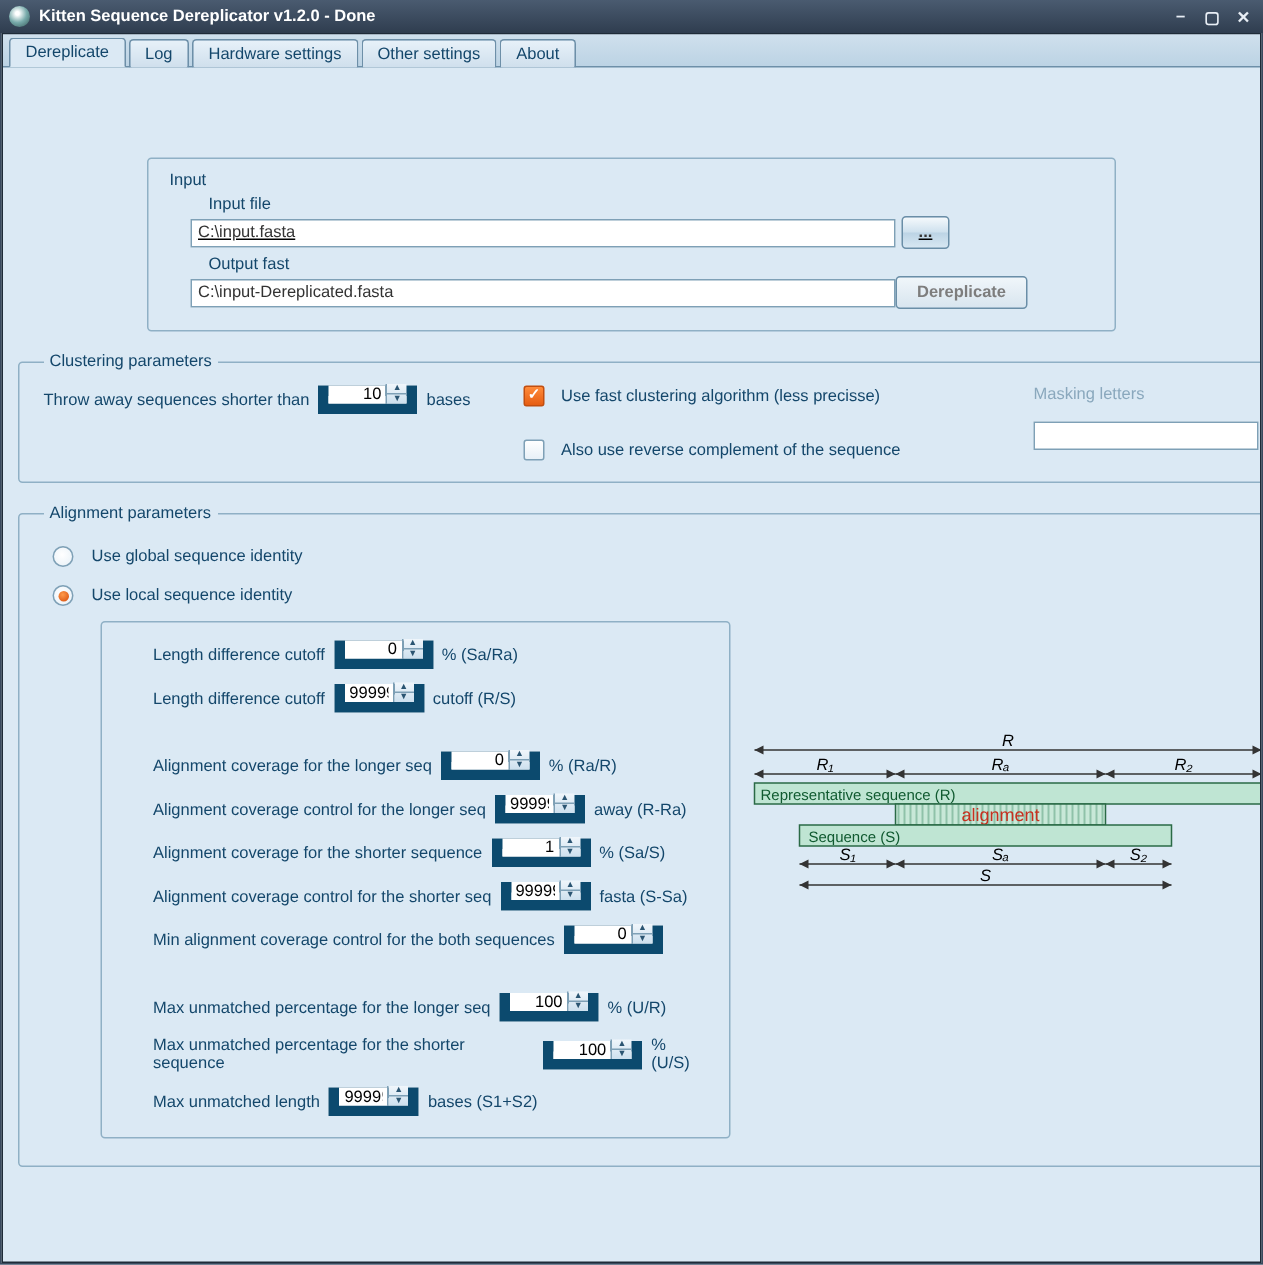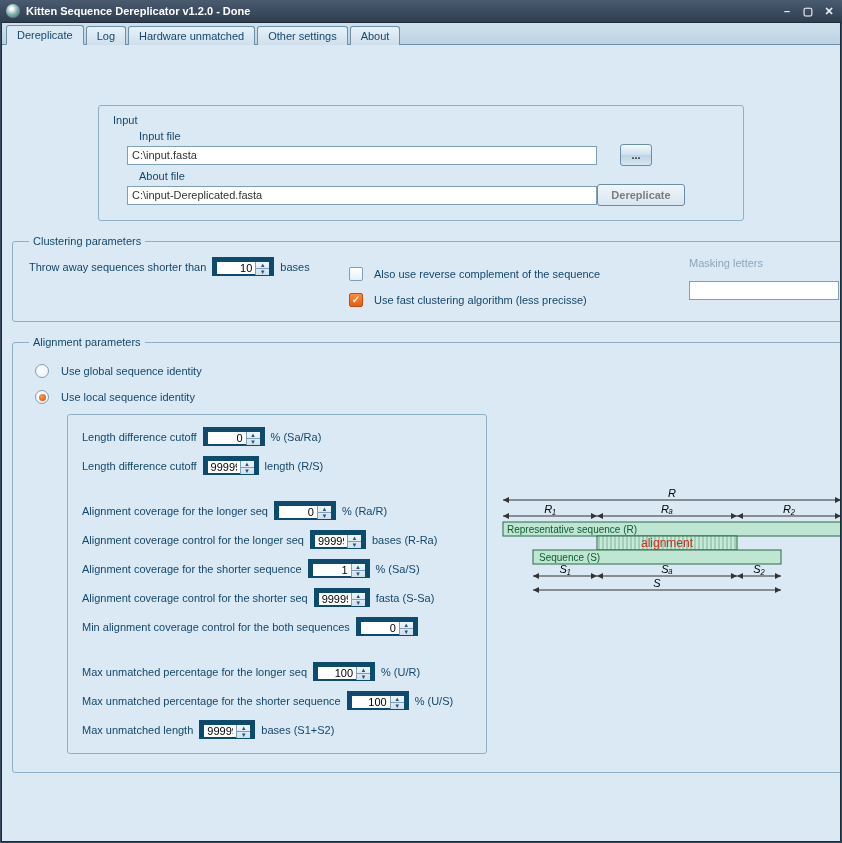--- a/index.html
+++ b/index.html
@@ -132,23 +132,23 @@
     padding: 0 10px;
     cursor: pointer;
     font-family: inherit;
     font-size: 11px;
   }
   .btn.browse { width: 32px; font-weight: bold; color:#333; }
   .btn.dereplicate { width: 88px; color: #7d7d7d; background: linear-gradient(to bottom,#f0f6fa,#d8e5ef); }
   .spinner {
     display: inline-flex;
     height: 19px;
-    border: 5px solid #0c4a6e;
+    border: 7px solid #0c4a6e;
     background: #fff;
-    align-items: flex-start;
+    align-items: flex-end;
   }
   .spinner input {
     border: none;
     width: 38px;
     text-align: right;
     padding: 0 3px;
     font-family: inherit;
     font-size: 11px;
     outline: none;
   }
@@ -209,21 +209,21 @@
     border:1px solid #8fb0c5;
     border-radius:3px;
     padding: 12px 14px 14px 14px;
     margin: 10px 0 0 38px;
     width: 420px;
     display:flex;
     flex-direction:column;
     gap: 10px;
   }
   .align-row { display:flex; align-items:center; gap:6px; color:#14476b; }
-  .align-row .pre { min-width: 0; }
+  .align-row .pre { min-width: 0; margin-left: 20px; }
   .align-body { display:flex; gap:10px; }
   .diagram {
     margin-top: 84px;
     width: 350px;
   }
   .diagram svg { width:100%; height:auto; }
 </style>
 </head>
 <body>
 
@@ -232,34 +232,34 @@
     <div class="appicon"></div>
     <div class="title">Kitten Sequence Dereplicator  v1.2.0 - Done</div>
     <div class="wbtn">–</div>
     <div class="wbtn">▢</div>
     <div class="wbtn">✕</div>
   </div>
   <div class="chrome">
     <div class="tabstrip">
       <div class="tab active">Dereplicate</div>
       <div class="tab">Log</div>
-      <div class="tab">Hardware unmatched</div>
+      <div class="tab">Hardware settings</div>
       <div class="tab">Other settings</div>
       <div class="tab">About</div>
     </div>
     <div class="page">
 
       <div class="input-block">
         <div class="sect-title">Input</div>
         <div class="field-label">Input file</div>
-        <div class="row" style="gap:23px;">
+        <div class="row" style="gap:4px;text-decoration:underline;">
           <input class="textinput path" value="C:\input.fasta" style="">
           <button class="btn browse">...</button>
         </div>
-        <div class="field-label">About file</div>
+        <div class="field-label">Output fast</div>
         <div class="row" style="gap:0;">
           <input class="textinput path" value="C:\input-Dereplicated.fasta" style="">
           <button class="btn dereplicate">Dereplicate</button>
         </div>
       </div>
 
       <fieldset class="group">
         <legend>Clustering parameters</legend>
         <div class="cluster-grid">
           <div class="cluster-col left">
@@ -269,27 +269,27 @@
                 <input value="10" style="">
                 <span class="arrows">
                     <div>▲</div>
                     <div>▼</div>
                   </span>
               </span>
               <span class="label-text">bases</span>
             </div>
           </div>
           <div class="cluster-col mid">
+            <div class="inline">
+              <span class="checkbox checked"></span>
+              <span class="label-text">Use fast clustering algorithm (less precisse)</span>
+            </div>
             <div class="inline" style="margin-top:10px;">
               <span class="checkbox"></span>
               <span class="label-text">Also use reverse complement of the sequence</span>
-            </div>
-            <div class="inline">
-              <span class="checkbox checked"></span>
-              <span class="label-text">Use fast clustering algorithm (less precisse)</span>
             </div>
           </div>
           <div class="cluster-col right">
             <div class="label-text" style="color:#8aa8bd;">Masking letters</div>
             <input class="textinput" style="width: 150px;" value="">
           </div>
         </div>
       </fieldset>
 
       <fieldset class="group" style="padding-bottom:18px;">
@@ -319,21 +319,21 @@
             </div>
             <div class="align-row">
               <span class="pre">Length difference cutoff</span>
               <span class="spinner wide">
                   <input value="99999" style="">
                   <span class="arrows">
                     <div>▲</div>
                     <div>▼</div>
                   </span>
                 </span>
-              <span>length (R/S)</span>
+              <span>cutoff (R/S)</span>
             </div>
             <div style="height:6px;"></div>
             <div class="align-row">
               <span class="pre">Alignment coverage for the longer seq</span>
               <span class="spinner">
                   <input value="0" style="">
                   <span class="arrows">
                     <div>▲</div>
                     <div>▼</div>
                   </span>
@@ -342,21 +342,21 @@
             </div>
             <div class="align-row">
               <span class="pre">Alignment coverage control for the longer seq</span>
               <span class="spinner wide">
                   <input value="999999" style="">
                   <span class="arrows">
                     <div>▲</div>
                     <div>▼</div>
                   </span>
                 </span>
-              <span>bases (R-Ra)</span>
+              <span>away (R-Ra)</span>
             </div>
             <div class="align-row">
               <span class="pre">Alignment coverage for the shorter sequence</span>
               <span class="spinner">
                   <input value="1" style="">
                   <span class="arrows">
                     <div>▲</div>
                     <div>▼</div>
                   </span>
                 </span>

